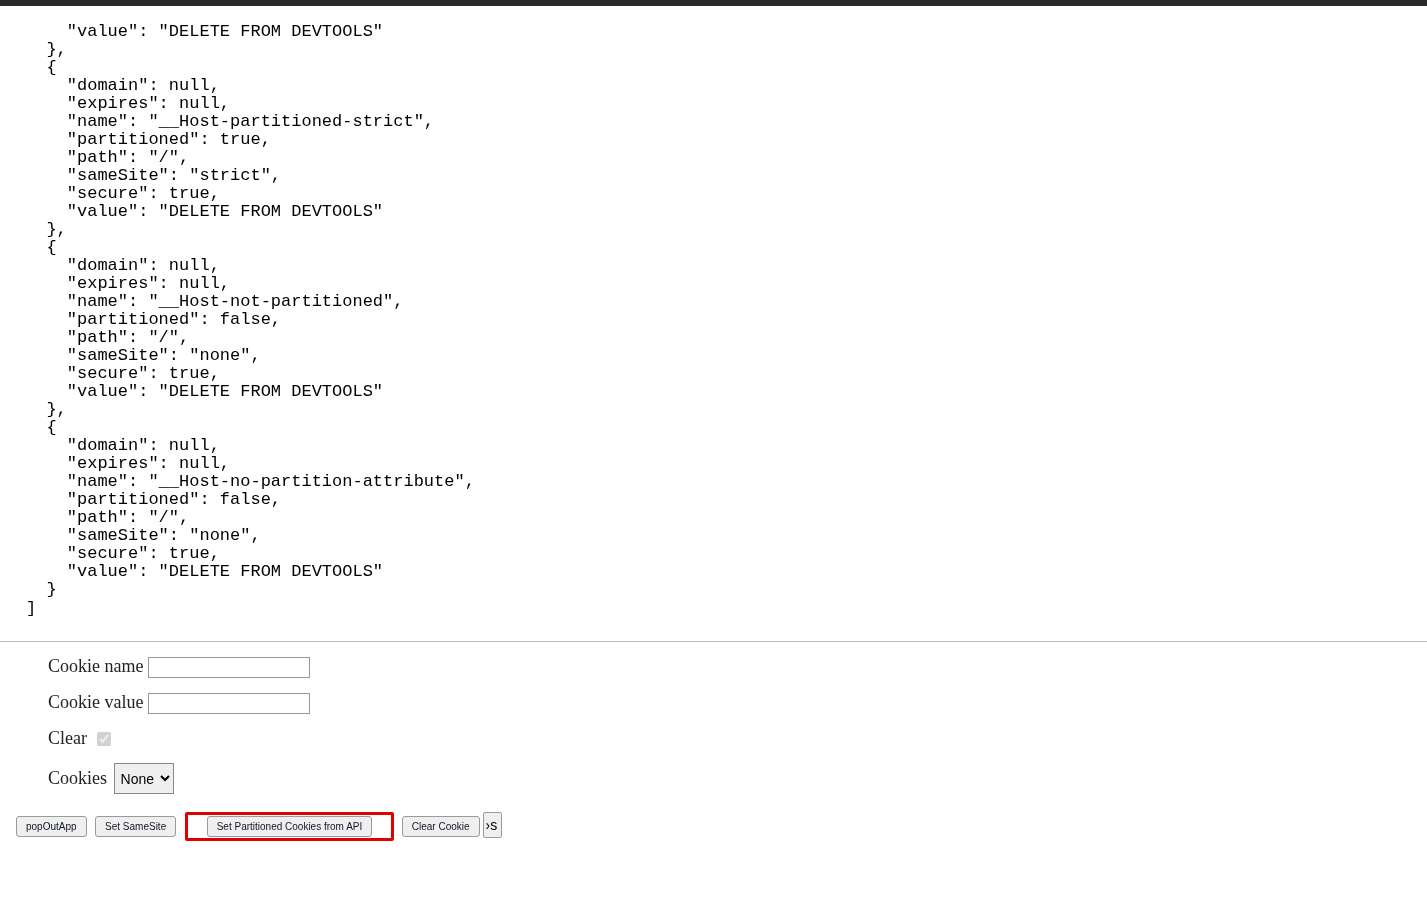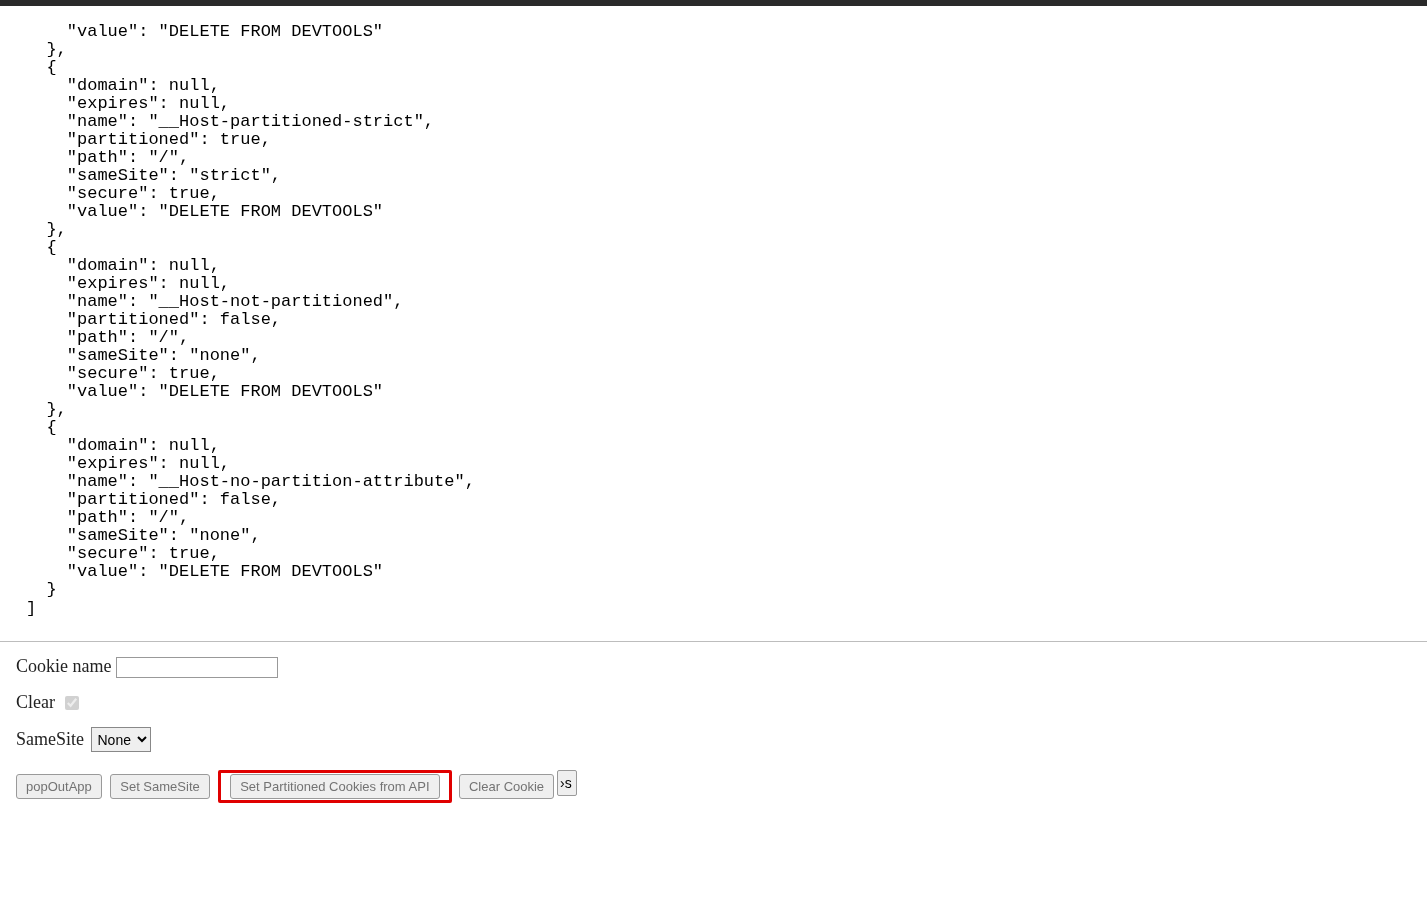--- a/index.html
+++ b/index.html
@@ -31,62 +31,63 @@
       padding: 0 16px 20px 16px;
     }
     .form-row {
       margin-bottom: 14px;
       font-size: 18px;
       color: #222;
       font-family: "Times New Roman", Times, serif;
     }
     .form-row label {
       display: inline-block;
+      margin-left: 32px;
     }
     .text-input {
       width: 162px;
       height: 21px;
       border: 1px solid #999;
       font-size: 13px;
       padding: 1px 3px;
       vertical-align: baseline;
     }
     .checkbox-input {
       width: 14px;
       height: 14px;
       margin-left: 6px;
       vertical-align: middle;
     }
     .select-input {
       font-size: 14px;
       padding: 1px 2px;
       border: 1px solid #888;
       background: #efefef;
-      height: 25px;
+      height: 31px;
       margin-left: 2px;
     }
     .button-row {
       margin-top: 18px;
     }
     .btn {
-      font-size: 13px;
+      font-size: 10px;
       padding: 4px 9px;
       border: 1px solid #9a9a9a;
       background: #efefef;
       border-radius: 3px;
       cursor: pointer;
       margin-right: 4px;
-      color: #737373;
+      color: #0f172a;
       font-family: Arial, sans-serif;
     }
     .highlight-box {
       display: inline-block;
       border: 3px solid #e00000;
       border-radius: 2px;
-      padding: 1px 9px;
+      padding: 1px 19px;
       margin-right: 3px;
     }
     .highlight-box .btn {
       margin-right: 0;
     }
     .trail-bit {
       display:inline-block;
       font-size: 14px;
       border: 1px solid #9a9a9a;
       background: #efefef;
@@ -137,29 +138,33 @@
 
 <hr class="divider">
 
 <div class="form-area">
 
   <div class="form-row">
     <label>Cookie name</label>
     <input type="text" class="text-input" value="" style="">
   </div>
 
+  <div class="form-row">
+    <label>Cookie value</label>
+    <input type="text" class="text-input" value="" style="">
+  </div>
 
   <div class="form-row">
     <label>Clear</label>
     <input type="checkbox" class="checkbox-input" id="secure-cb" disabled="" checked="" style="">
   </div>
 
 
   <div class="form-row">
-    <label>SameSite</label>
+    <label>Cookies</label>
     <select class="select-input" id="samesite-sel"><option>None</option><option>Lax</option><option>Strict</option></select>
   </div>
 
   <div class="button-row">
     <button class="btn">popOutApp</button>
     <button class="btn">Set  SameSite</button>
     <span class="highlight-box">
       <button class="btn">Set Partitioned Cookies from API</button>
     </span>
     <button class="btn">Clear Cookie</button><span class="trail-bit">›s</span>

